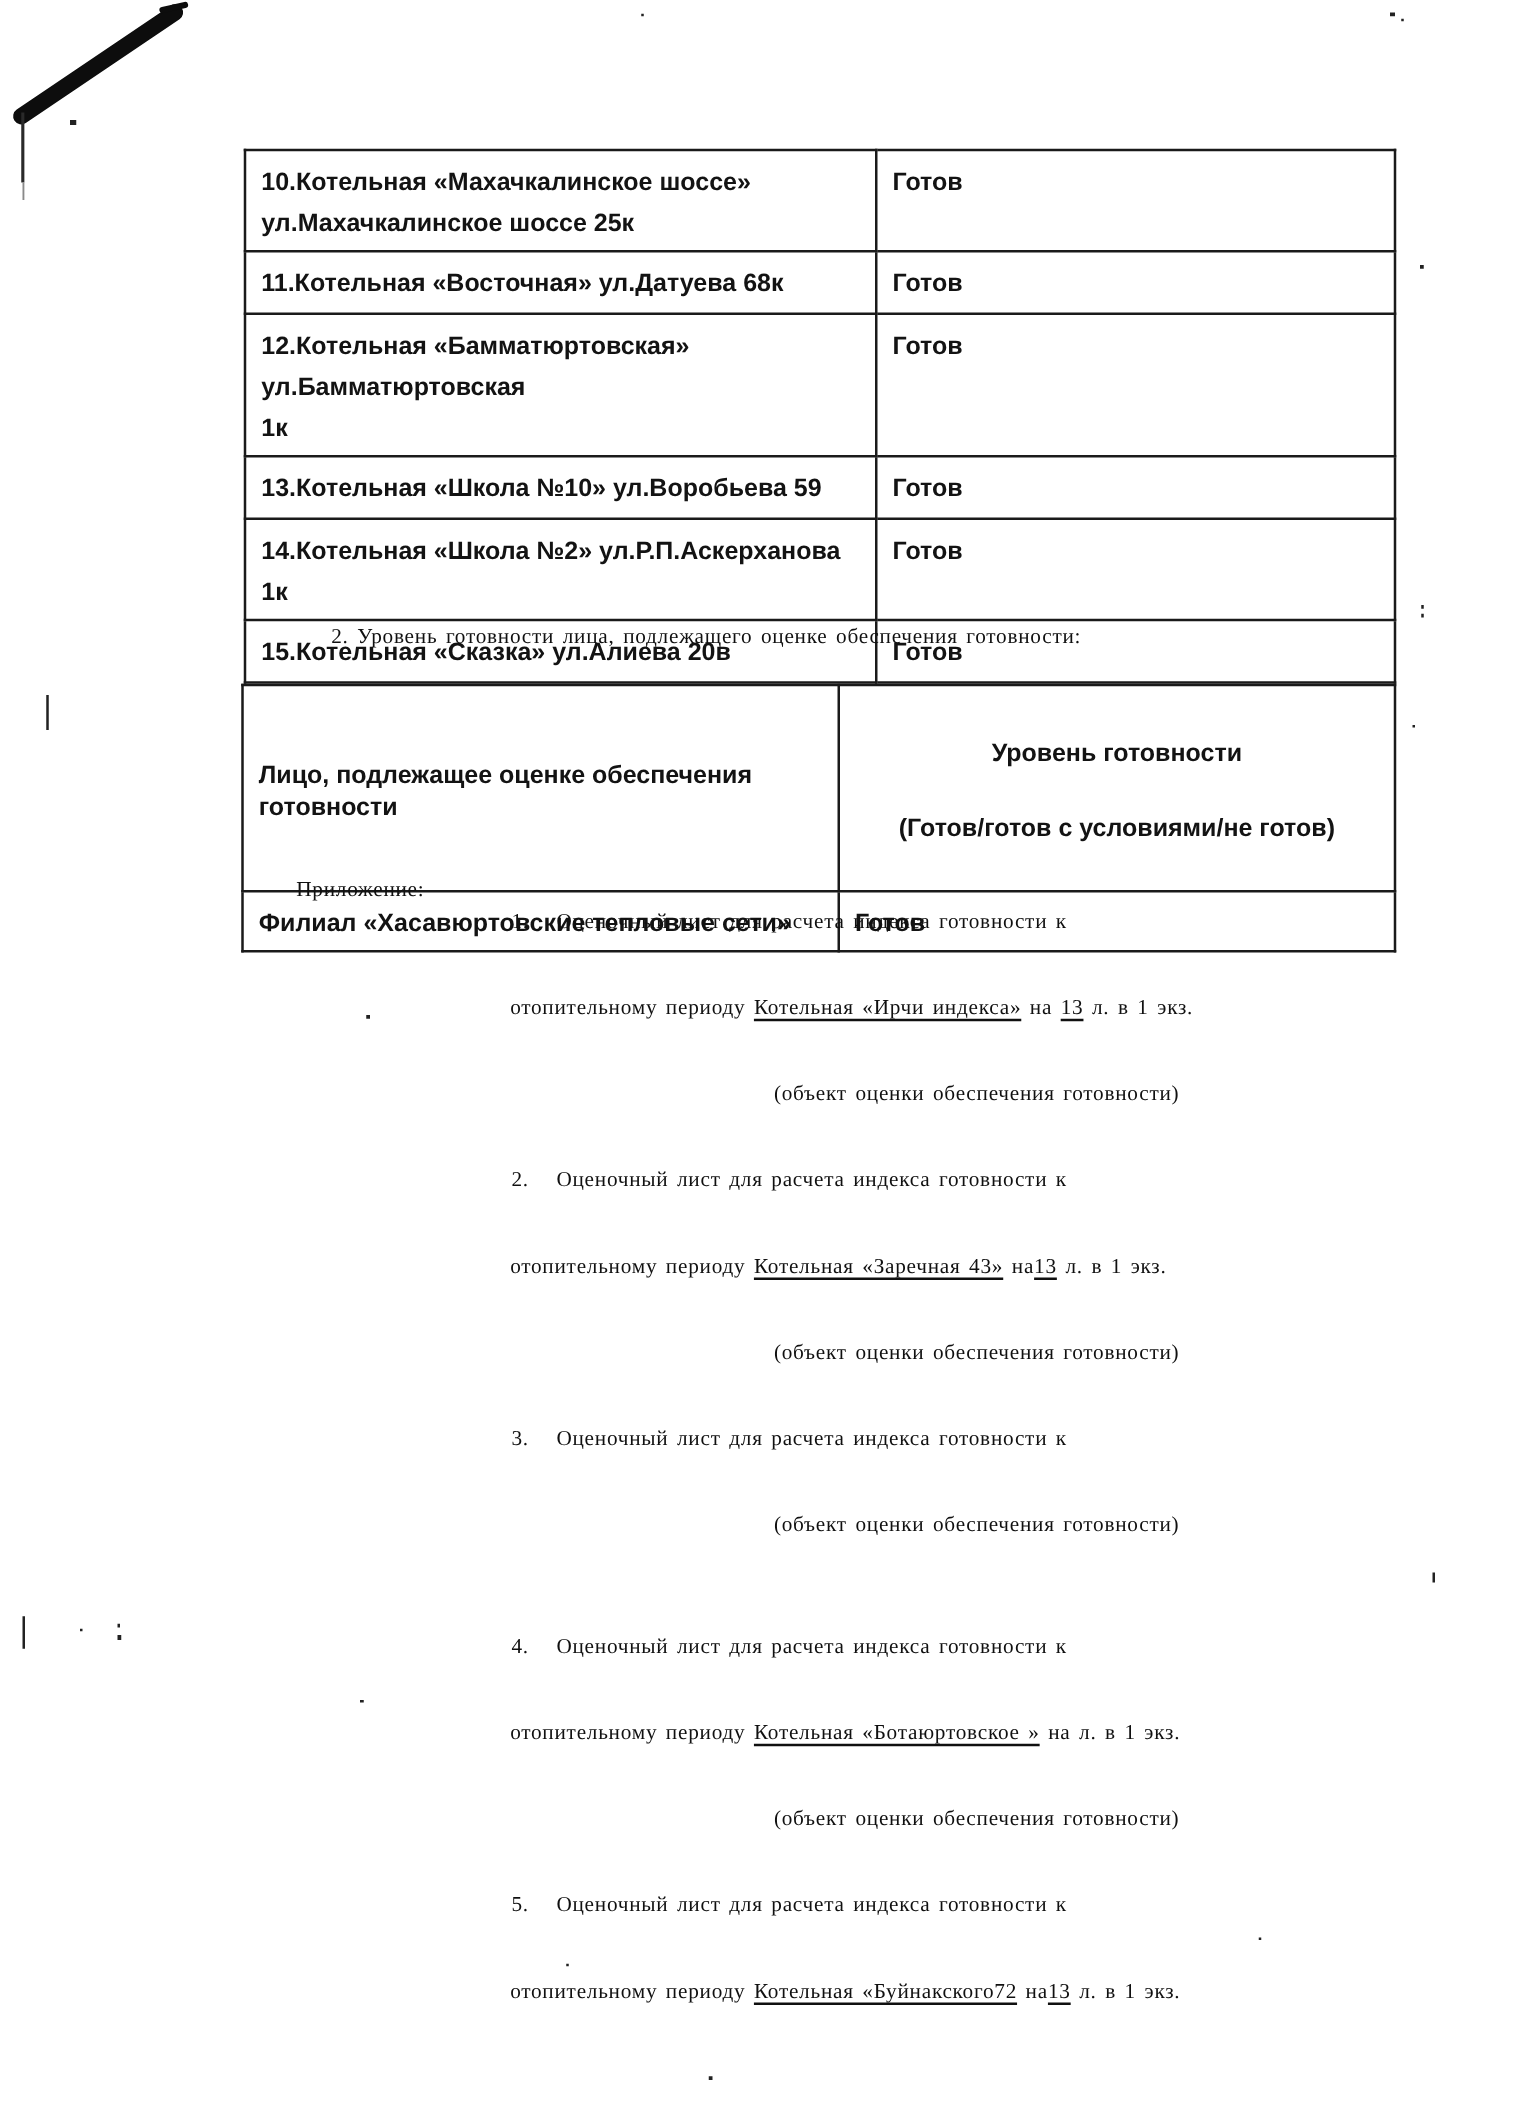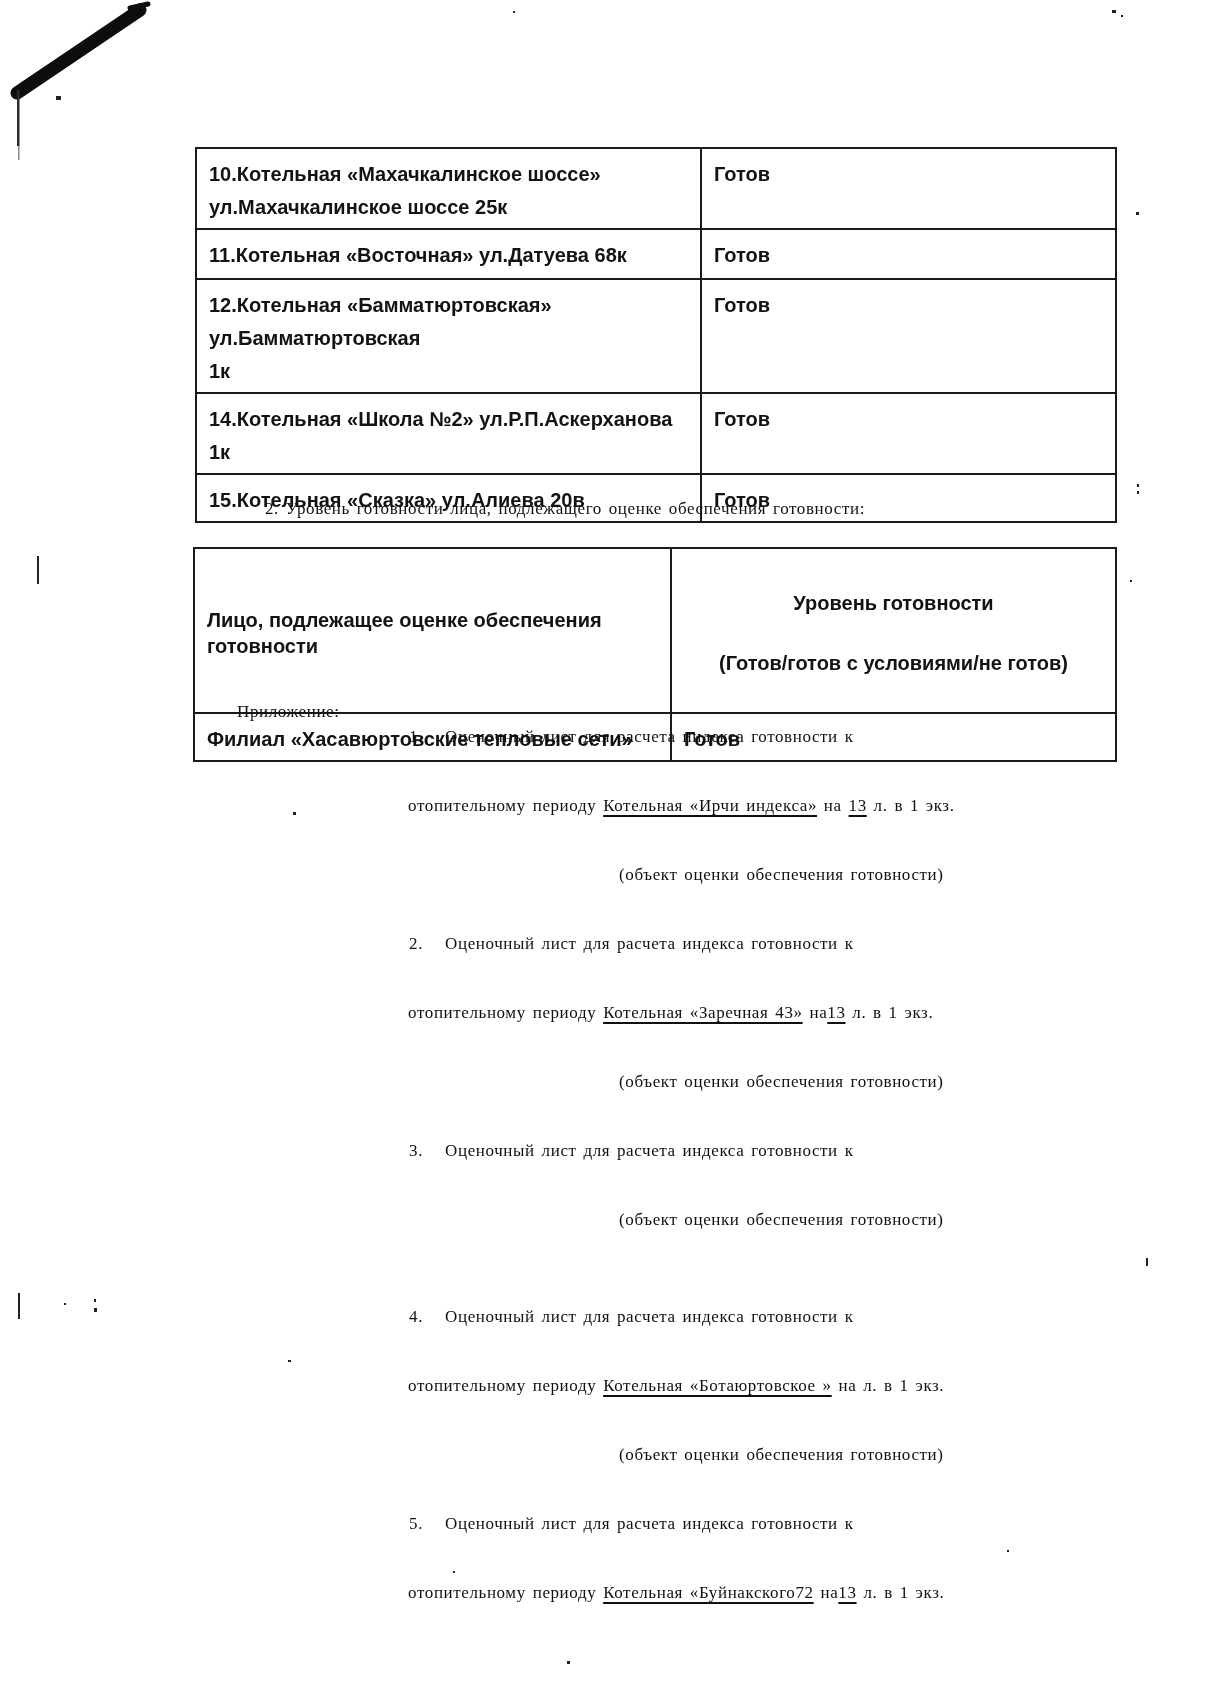--- a/index.html
+++ b/index.html
@@ -23,21 +23,21 @@
     color:#131313;
   }
   table.doc td{
     border:2px solid #1a1a1a;
     vertical-align:top;
     padding:9px 10px 4px 12px;
     box-sizing:border-box;
     line-height:33px;
     white-space:pre-line;
   }
-  table.t1{left:195px;top:119px;width:920px;margin-top:28px;}
+  table.t1{left:195px;top:119px;width:920px;}
   table.t1 col.c1{width:505px;}
   table.t1 col.c2{width:415px;}
   table.t1 tr:nth-child(1){height:80px;}
   table.t1 tr:nth-child(2){height:50px;}
   table.t1 tr:nth-child(3){height:78px;}
   table.t1 tr:nth-child(4){height:50px;}
   table.t1 tr:nth-child(5){height:47px;}
   table.t1 tr:nth-child(6){height:50px;}
 
   table.t2{left:193px;top:547px;width:922px;}
@@ -122,20 +122,24 @@
     <td class="c1">11.Котельная «Восточная» ул.Датуева 68к</td>
     <td class="c2">Готов</td>
   </tr>
 
   <tr>
     <td class="c1">12.Котельная «Бамматюртовская» ул.Бамматюртовская
 1к</td>
     <td class="c2">Готов</td>
   </tr>
 
+  <tr>
+    <td class="c1">13.Котельная «Школа №10» ул.Воробьева 59</td>
+    <td class="c2">Готов</td>
+  </tr>
 
   <tr>
     <td class="c1">14.Котельная «Школа №2» ул.Р.П.Аскерханова 1к</td>
     <td class="c2">Готов</td>
   </tr>
 
   <tr>
     <td class="c1">15.Котельная «Сказка» ул.Алиева 20в</td>
     <td class="c2">Готов</td>
   </tr>

